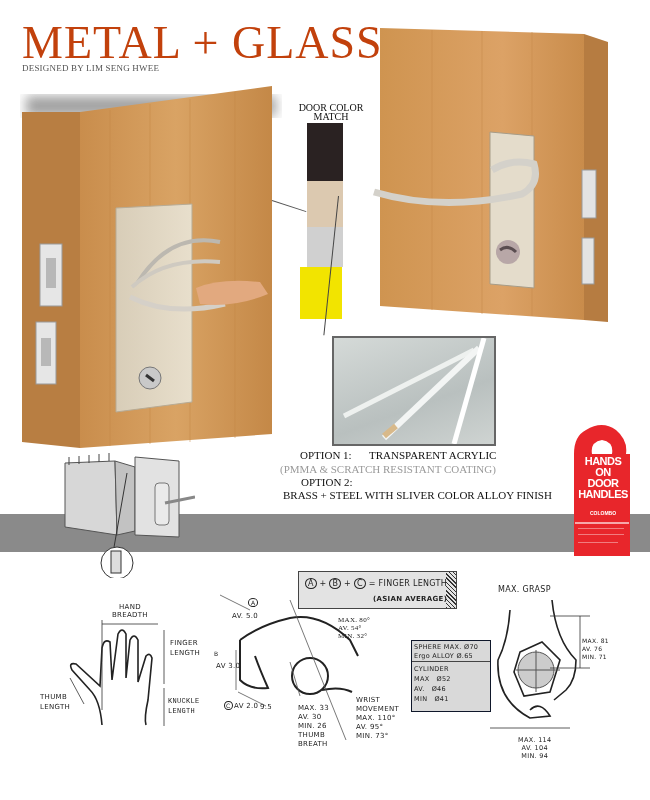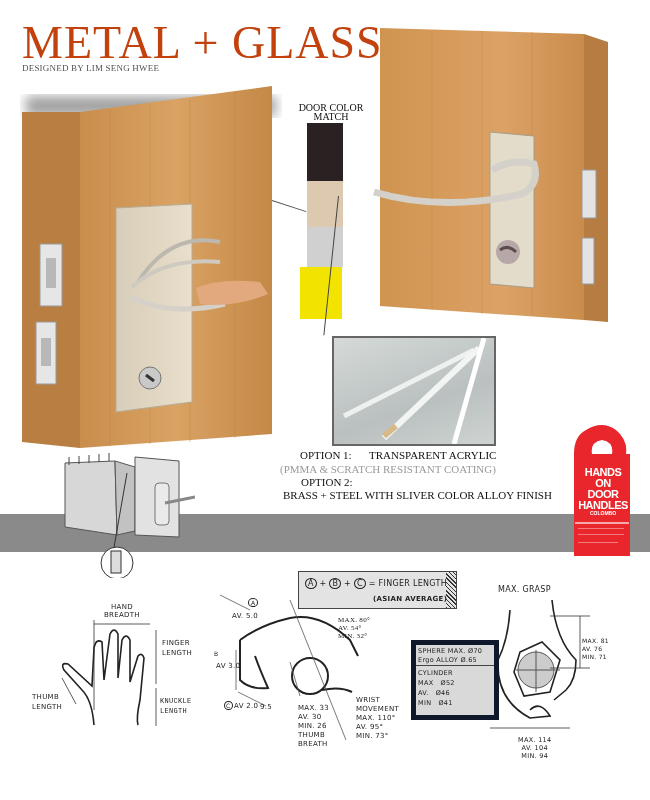--- a/index.html
+++ b/index.html
@@ -111,21 +111,21 @@
 <div class="abs lbl" style="left:283px;top:489px;">BRASS + STEEL WITH SLIVER COLOR ALLOY FINISH</div>
 
 <div class="abs" style="left:572px;top:418px;width:60px;height:140px;">
   <svg width="60" height="140" viewBox="0 0 60 140" style="position:absolute;left:0;top:0;">
     <path d="M2,138 L2,36 Q2,18 14,12 Q30,2 44,12 Q56,22 54,36 L40,36 Q42,24 30,22 Q18,24 20,36 L58,36 L58,138 Z" fill="#e8262b"></path>
     <rect x="3" y="104" width="54" height="2" fill="#fff" opacity="0.6"></rect>
     <rect x="6" y="110" width="46" height="1" fill="#fff" opacity="0.4"></rect>
     <rect x="6" y="116" width="46" height="1" fill="#fff" opacity="0.4"></rect>
     <rect x="6" y="124" width="40" height="1" fill="#fff" opacity="0.4"></rect>
   </svg>
-  <div class="abs hanger-text" style="left:4px;top:38px;width:54px;font-size:11px;line-height:11px;letter-spacing:-0.5px;margin-top:11px;">
+  <div class="abs hanger-text" style="left:4px;top:38px;width:54px;font-size:11px;line-height:11px;letter-spacing:-0.5px;">
     <div>HANDS</div>
     <div>ON</div>
     <div>DOOR</div>
     <div>HANDLES</div>
   </div>
   <div class="abs hanger-text" style="left:4px;top:92px;width:54px;font-size:5px;">COLOMBO</div>
 </div>
 
 <div class="abs" style="left:55px;top:443px;width:140px;height:135px;">
   <svg width="140" height="135" viewBox="0 0 140 135">
@@ -151,21 +151,21 @@
   <div class="abs" style="right:0;top:0;width:10px;height:36px;background:repeating-linear-gradient(45deg,#333 0 1px,#e3e3e3 1px 3px);"></div>
   <div class="abs sketch" style="left:6px;top:7px;font-size:8px;">
     <span style="border:1px solid #222;border-radius:50%;padding:0 2px;">A</span> +
     <span style="border:1px solid #222;border-radius:50%;padding:0 2px;">B</span> +
     <span style="border:1px solid #222;border-radius:50%;padding:0 2px;">C</span>
     <span>= FINGER LENGTH</span>
   </div>
   <div class="abs sketch" style="left:74px;top:23px;font-weight:bold;">(ASIAN AVERAGE)</div>
 </div>
 
-<div class="abs" style="left:22px;top:590px;width:190px;height:160px;">
+<div class="abs" style="left:30px;top:590px;width:190px;height:160px;">
   <svg width="190" height="160" viewBox="0 0 190 160" style="position:absolute;left:0;top:0;">
     <g fill="none" stroke="#222" stroke-width="1.6">
       <path d="M72,135 Q70,110 60,100 L42,80 Q38,72 46,74 L70,96 L72,58 Q74,48 80,52 L82,90 L88,44 Q92,36 96,44 L96,88 L100,50 Q104,42 108,50 L108,92 L116,66 Q120,62 122,68 L118,110 Q114,128 116,135"></path>
     </g>
     <g stroke="#333" stroke-width="0.8">
       <line x1="72" y1="34" x2="128" y2="34"></line>
         <line x1="72" y1="30" x2="72" y2="120"></line>
       <line x1="134" y1="40" x2="134" y2="94"></line>
         <line x1="134" y1="98" x2="134" y2="136"></line>
       <line x1="40" y1="88" x2="54" y2="114"></line>
@@ -245,21 +245,21 @@
     <line x1="26" y1="70" x2="70" y2="70" stroke="#555"></line>
       <line x1="46" y1="50" x2="46" y2="92" stroke="#555"></line>
     <g stroke="#333" stroke-width="0.8">
         <line x1="90" y1="16" x2="90" y2="68"></line>
         <line x1="0" y1="128" x2="80" y2="128"></line>
         <line x1="60" y1="16" x2="100" y2="16"></line>
         <line x1="60" y1="68" x2="100" y2="68"></line>
       </g>
   </svg>
 </div>
-<div class="abs" style="left:411px;top:640px;width:78px;height:70px;background:#d9d9d9;border:5px solid #0f172a;">
+<div class="abs" style="left:411px;top:640px;width:78px;height:70px;background:#d9d9d9;border:1px solid #0f172a;">
   <div class="abs sketch" style="left:2px;top:2px;line-height:9px;font-size:6.5px;">
     <div>SPHERE MAX. Ø70</div>
     <div>Ergo ALLOY Ø.65</div>
   </div>
   <div class="abs" style="left:0;top:20px;width:78px;height:1px;background:#444;"></div>
   <div class="abs sketch" style="left:2px;top:23px;line-height:10px;font-size:6.5px;">
     <div>CYLINDER</div>
     <div style="white-space:pre;">MAX   Ø52</div>
     <div style="white-space:pre;">AV.   Ø46</div>
     <div style="white-space:pre;">MIN   Ø41</div>

